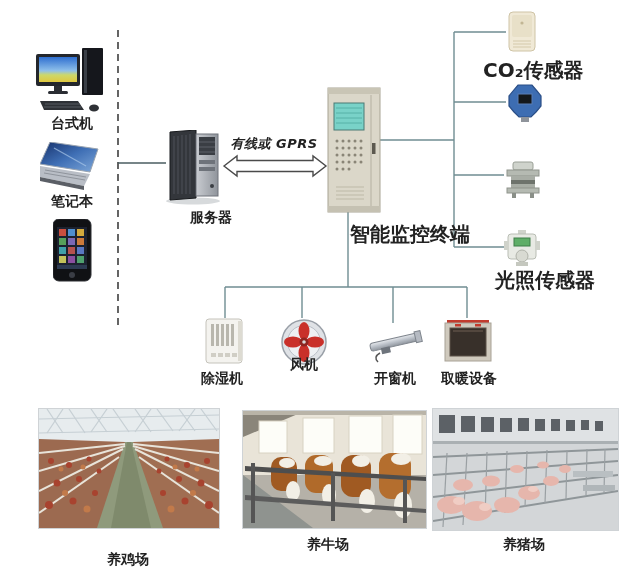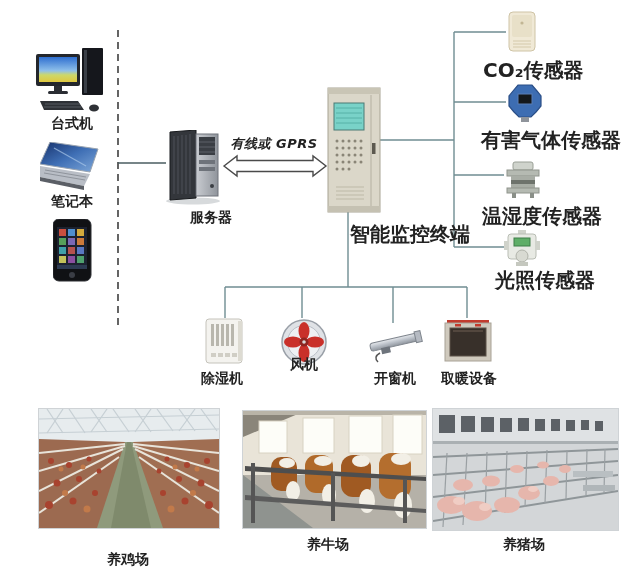--- a/index.html
+++ b/index.html
@@ -198,32 +198,30 @@
         <line x1="6" y1="36" x2="24" y2="36"></line>
     </g>
   </svg>
   <div class="lbl small" style="left:483px;top:59px;width:82px">CO₂传感器</div>
 
   <svg class="abs" style="left:507px;top:83px" width="36" height="42">
     <polygon points="11,2 25,2 30,8 34,13 34,23 29,29 24,34 12,34 7,29 2,23 2,13 6,8" fill="#3d6db2" stroke="#2a4e86" stroke-width="1.2"></polygon>
     <rect x="11" y="11" width="14" height="10" fill="#14181c" stroke="#5a7fb5"></rect>
     <rect x="14" y="34" width="8" height="5" fill="#8f949b"></rect>
   </svg>
-  <div class="lbl small" style="left:481px;top:129px;width:116px">有害气体传感器</div>
 
   <svg class="abs" style="left:504px;top:160px" width="38" height="40">
     <rect x="9" y="2" width="20" height="8" rx="2" fill="#cfd3cc" stroke="#9aa096"></rect>
     <rect x="3" y="10" width="32" height="6" fill="#b5bab2" stroke="#8f948c"></rect>
     <rect x="7" y="16" width="24" height="12" fill="#a8ada5"></rect>
     <rect x="7" y="20" width="24" height="4" fill="#6e736c"></rect>
     <rect x="3" y="28" width="32" height="5" fill="#b5bab2" stroke="#8f948c"></rect>
     <rect x="8" y="33" width="4" height="5" fill="#8a8f88"></rect>
     <rect x="26" y="33" width="4" height="5" fill="#8a8f88"></rect>
   </svg>
-  <div class="lbl small" style="left:482px;top:205px;width:100px">温湿度传感器</div>
 
   <svg class="abs" style="left:504px;top:228px" width="36" height="42">
     <rect x="14" y="2" width="8" height="5" fill="#d0d3cb"></rect>
     <rect x="4" y="6" width="28" height="25" rx="3" fill="#e8eae4" stroke="#b9bdb4"></rect>
     <rect x="0" y="13" width="4" height="9" fill="#d0d3cb"></rect>
     <rect x="32" y="13" width="4" height="9" fill="#d0d3cb"></rect>
     <rect x="10" y="10" width="16" height="8" fill="#5fae68" stroke="#3f7f48"></rect>
     <circle cx="18" cy="28" r="6" fill="#d8dad2" stroke="#b0b3aa"></circle>
     <rect x="12" y="34" width="12" height="4" fill="#c5c8bf"></rect>
   </svg>

